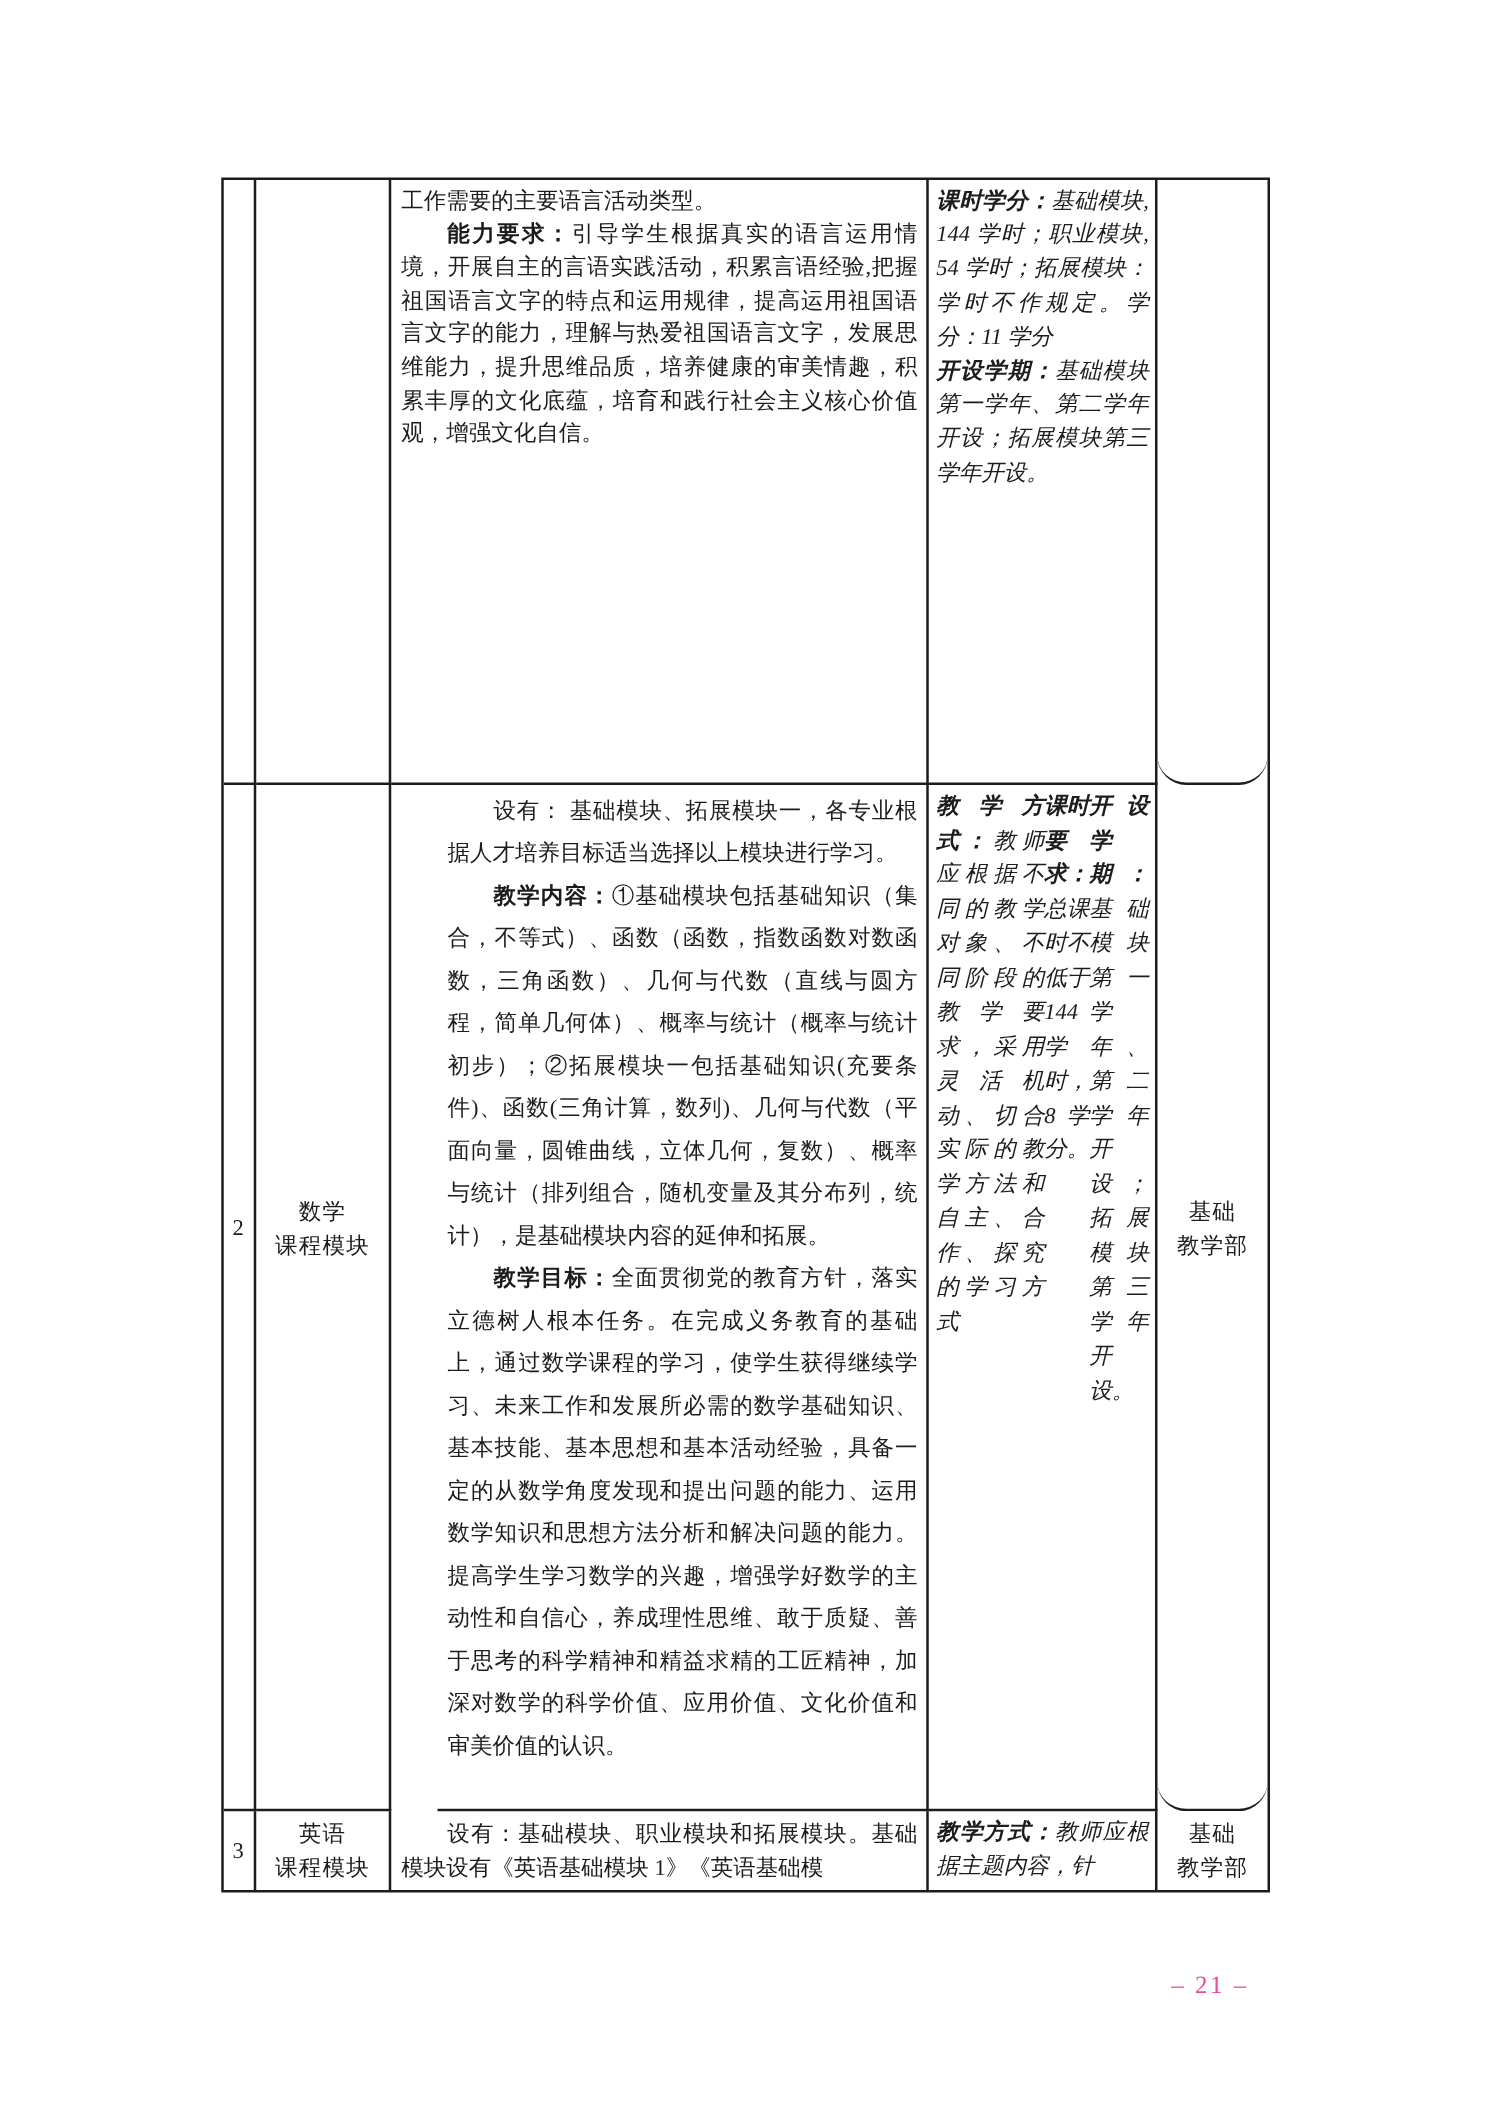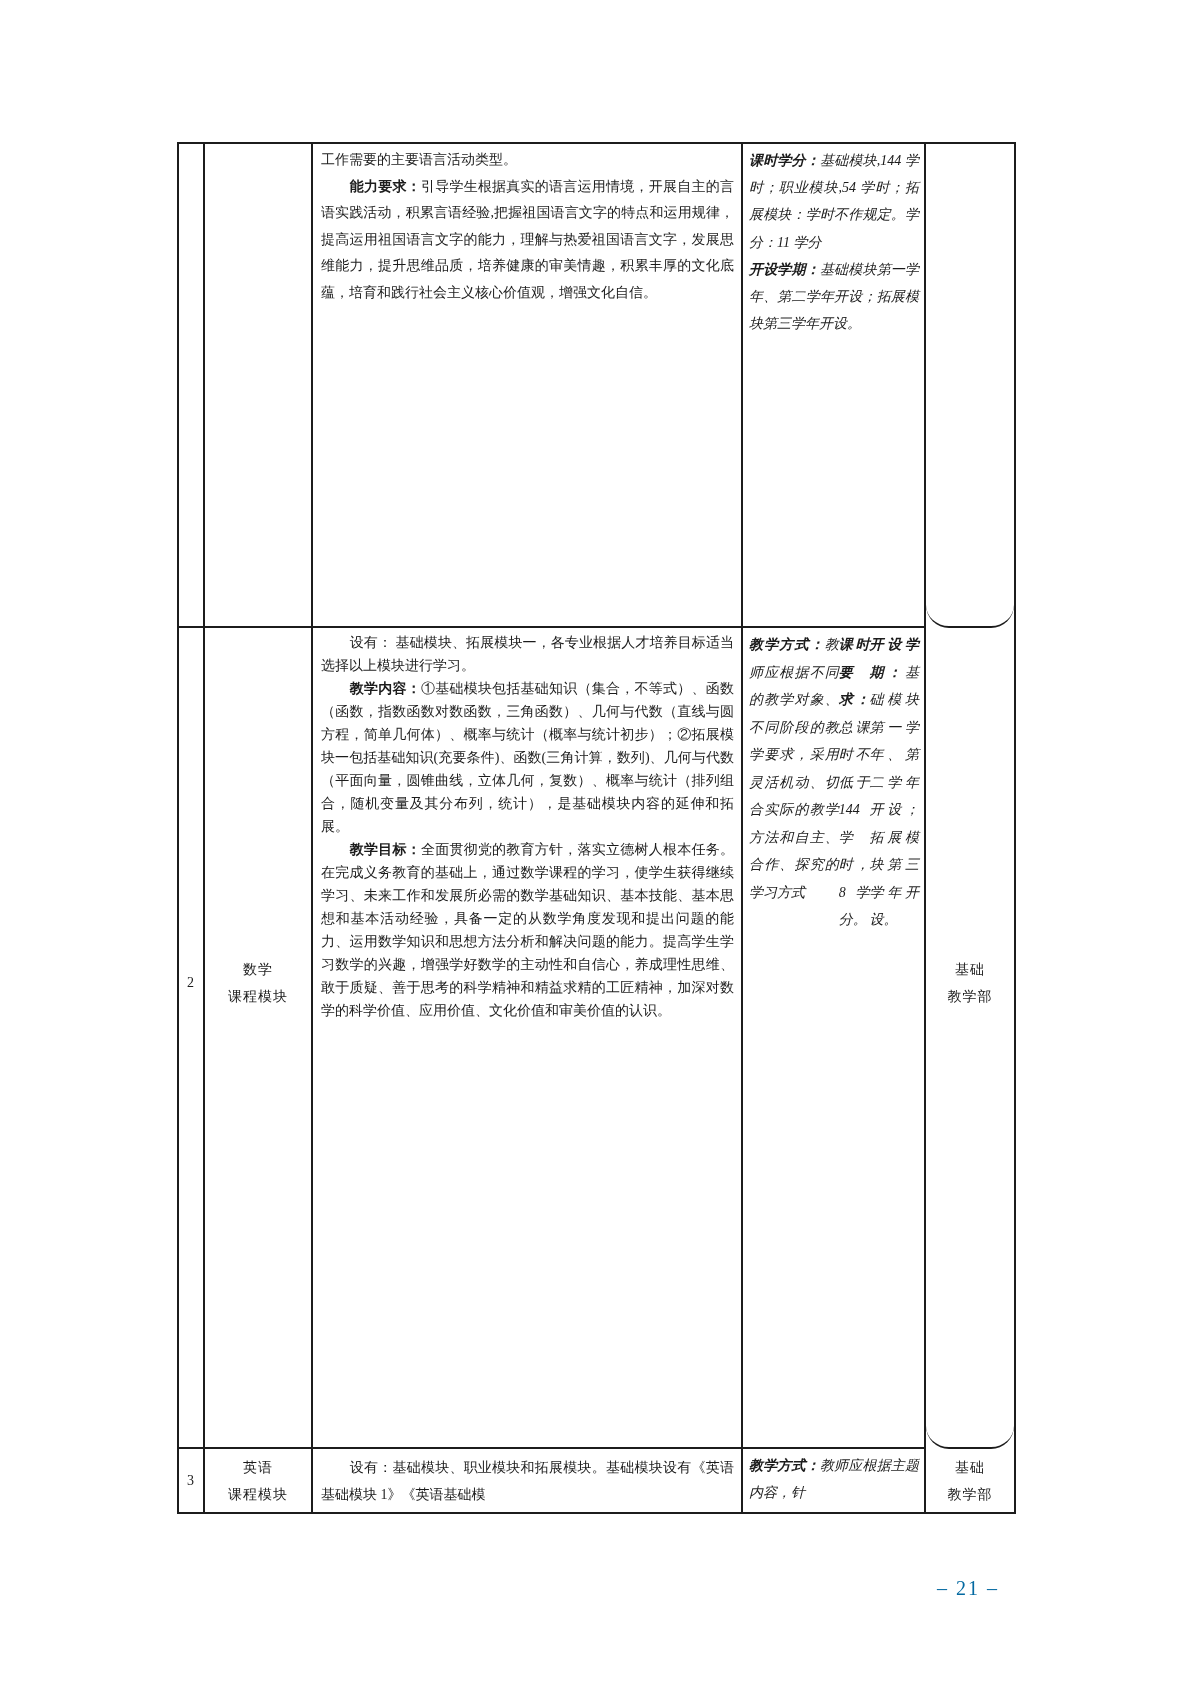--- a/index.html
+++ b/index.html
@@ -21,42 +21,42 @@
     display:grid;
     grid-template-columns:26px 108px 430px 183px 88px;
     grid-template-rows:484px 821px 63px;
   }
   .row{display:contents;}
   .cell{
     box-sizing:border-box;
     border-right:2px solid #1c1c1c;
     border-bottom:2px solid #1c1c1c;
     overflow:hidden;
-    font-size:14px;
+    font-size:18px;
   }
   .cell.last-col{border-right:none;border-radius:23px;}
   .row:last-child .cell{border-bottom:none;}
   
   .cc{
     display:flex;flex-direction:column;
     align-items:center;justify-content:center;
     text-align:center;
     line-height:27px;
     letter-spacing:1px;
   }
   .bias-up{padding-bottom:110px;}
   
   .desc{
     padding:3px 7px 0 8px;
     text-align:justify;
     text-justify:inter-ideograph;
     word-break:break-all;
   }
   .lh-a{line-height:26.6px;}
-  .lh-b{line-height:23px;}
+  .lh-b{line-height:34px;margin-left:37px;}
   .lh-c{line-height:27px;padding-top:5px;}
   
   .side{
     padding:3px 5px 0 6px;
     text-align:justify;
     text-justify:inter-ideograph;
     word-break:break-all;
     line-height:27.2px;
     font-style:italic;
   }
@@ -67,21 +67,21 @@
   }
   .para{margin:0;}
   .para.indent{text-indent:2.05em;}
   .para b{font-weight:bold;}
   .page-number{
     position:absolute;
     left:918px;top:1577px;width:100px;
     text-align:center;
     font-size:20px;
     letter-spacing:2px;
-    color:#0369a1;
+    color:#ec4899;
   }
 </style>
 </head>
 <body>
 
 <div class="page">
 
   <div class="doc-table">
 
     <div class="row">

